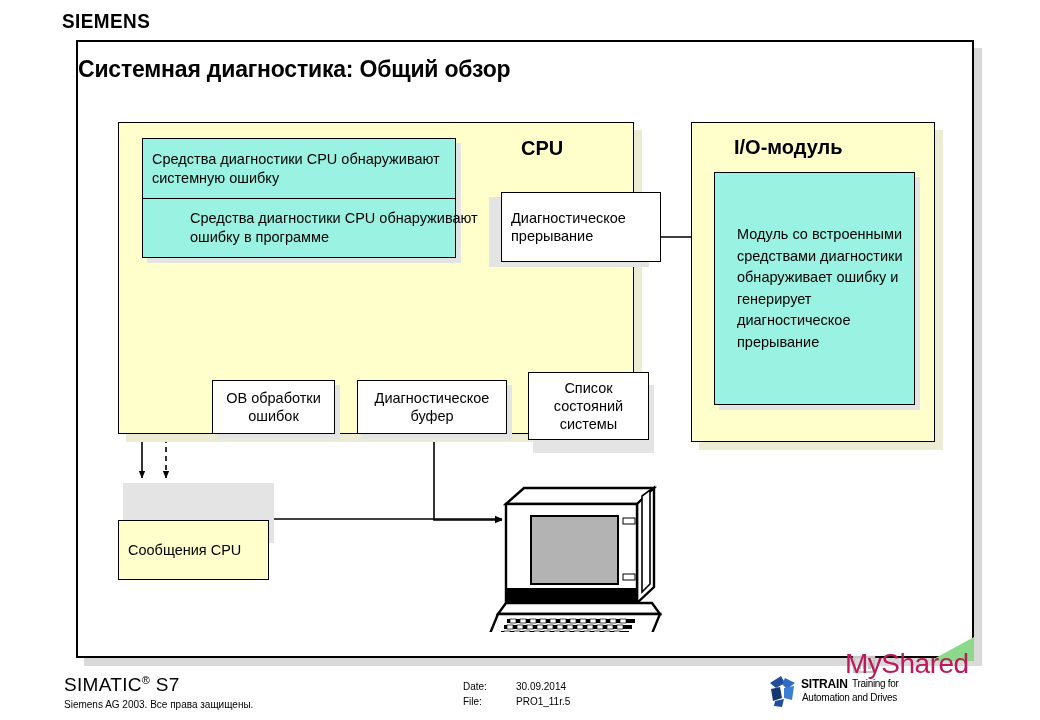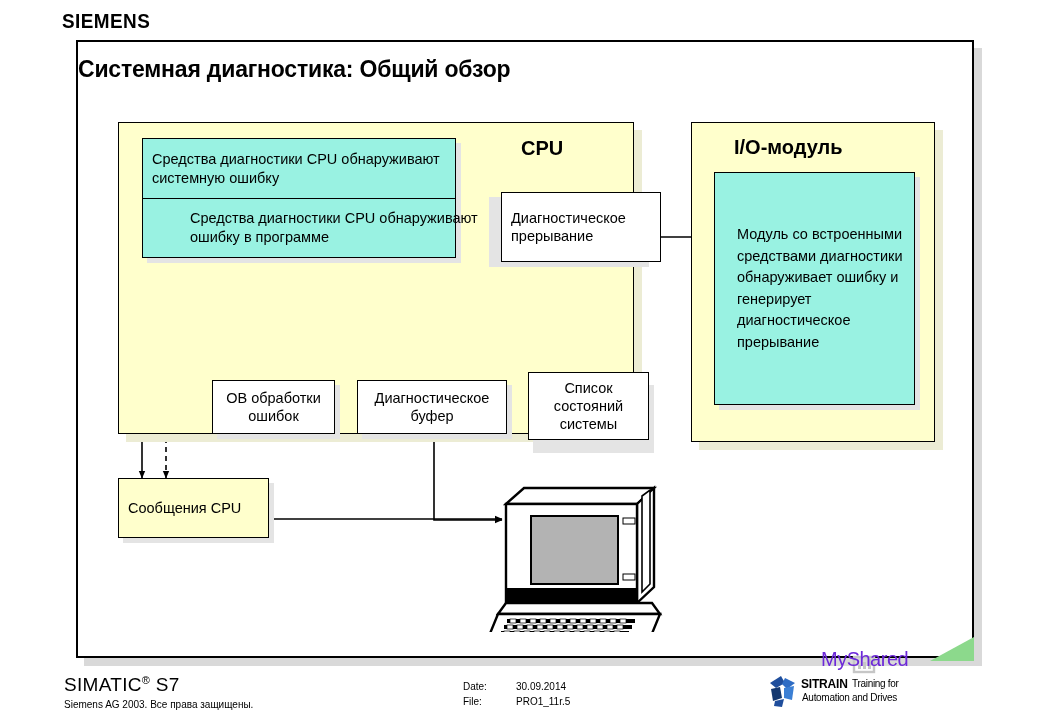--- a/index.html
+++ b/index.html
@@ -107,20 +107,21 @@
     position: absolute;
     background: #ffffff;
     border: 1.5px solid #000000;
     box-sizing: border-box;
   }
   .yellow-box {
     position: absolute;
     background: #ffffcc;
     border: 1.5px solid #000000;
     box-sizing: border-box;
+    margin-top: 42px;
   }
   .box-shadow {
     position: absolute;
     background: #e4e4e4;
   }
 
   .cyan-row {
     position: absolute;
     left: 0;
     width: 100%;
@@ -220,24 +221,24 @@
     position: absolute;
     left: 34px;
     top: 18px;
     font-size: 10px;
     letter-spacing: -0.3px;
   }
 
   
   #watermark {
     position: absolute;
-    left: 821px;
+    left: 845px;
     top: 648px;
-    font-size: 20px;
-    color: #6d28d9;
+    font-size: 28px;
+    color: #be185d;
     letter-spacing: -0.5px;
     white-space: nowrap;
     pointer-events: none;
   }
   #watermark-icon {
     position: absolute;
     left: 851px;
     top: 652px;
     width: 28px;
     height: 24px;

